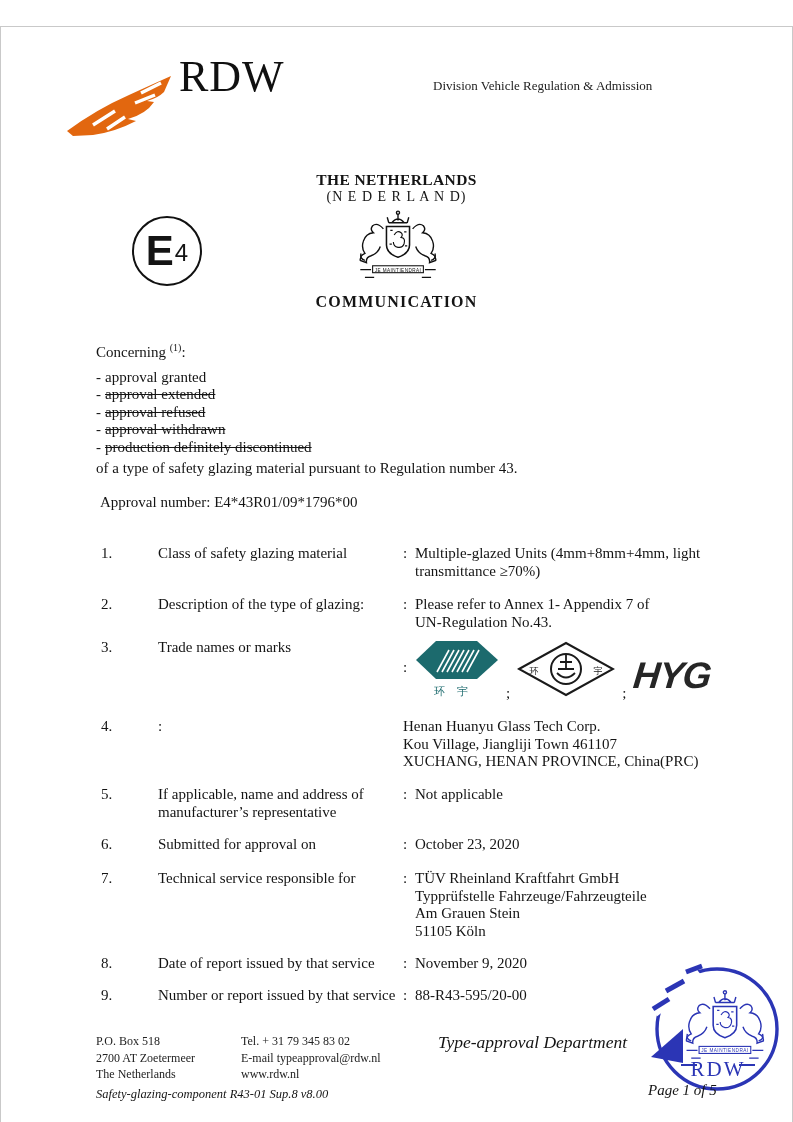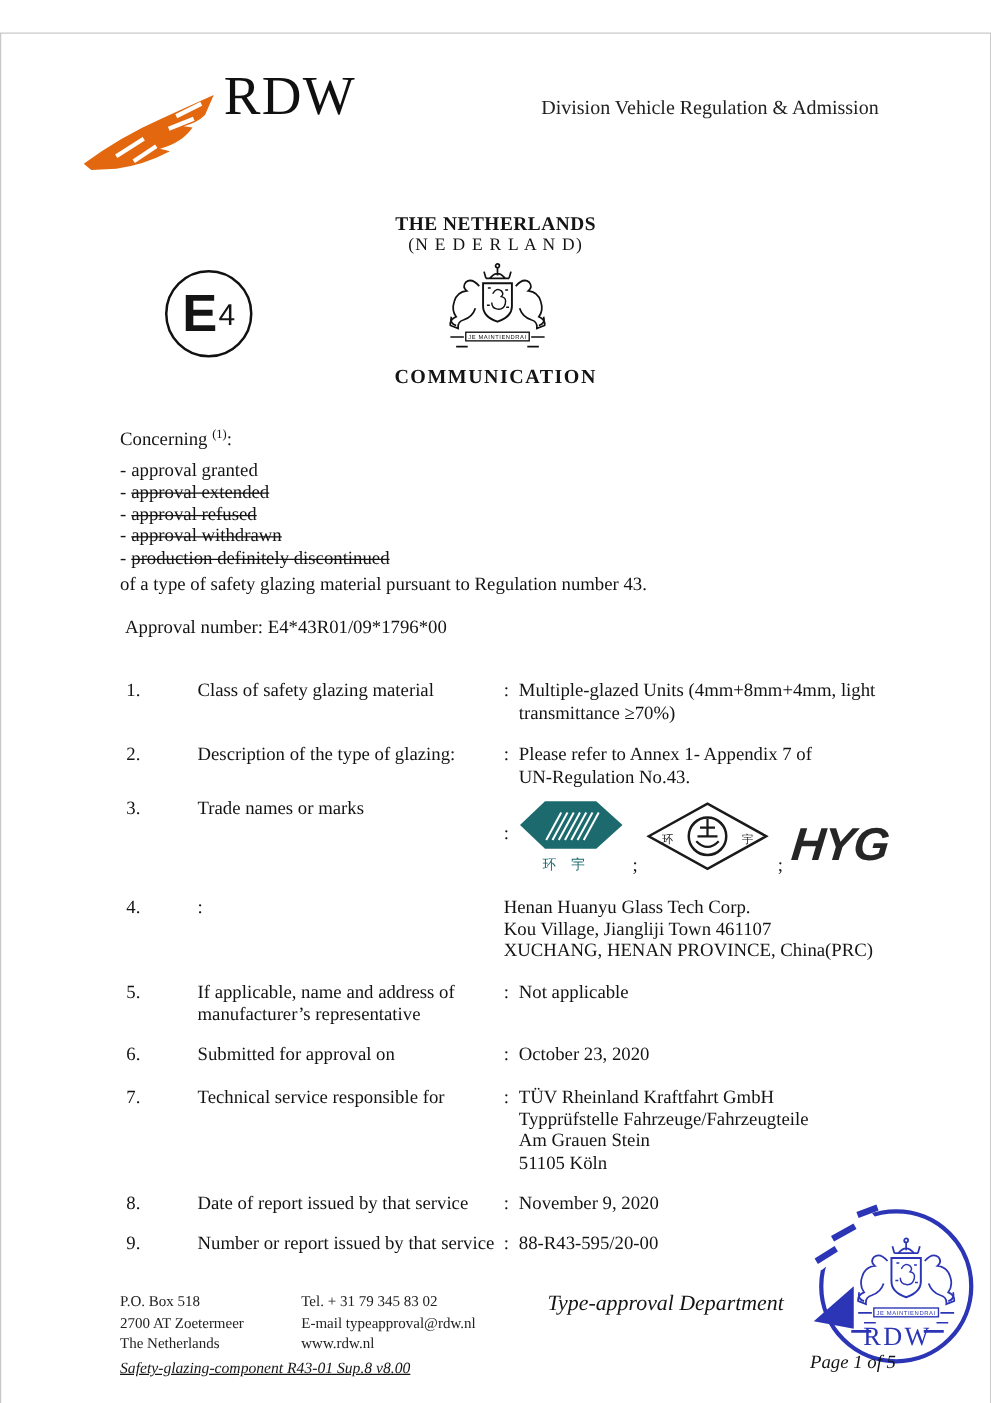--- a/index.html
+++ b/index.html
@@ -6,21 +6,21 @@
   .page{
     position:relative;width:793px;height:1122px;background:#fff;overflow:hidden;
     font-family:"Liberation Serif",serif;color:#141414;box-sizing:border-box;
     border:1px solid #c9c9c9;
     margin-top:26px;
   }
   .abs{position:absolute;}
 
   
   .brand{left:178px;top:24px;font-size:44px;letter-spacing:1px;color:#101010;}
-  .division{left:432px;top:51px;font-size:16px;color:#222;}
+  .division{left:432px;top:51px;font-size:13px;color:#222;}
 
   
   .country{left:0;top:144px;width:100%;text-align:center;font-weight:bold;font-size:15.5px;letter-spacing:.4px;}
   .country-native{left:0;top:162px;width:100%;text-align:center;font-size:14px;letter-spacing:1px;}
   .communication{left:0;top:266px;width:100%;text-align:center;font-weight:bold;font-size:16px;letter-spacing:1.2px;}
   .arms-black{left:347px;top:182px;width:100px;height:72px;color:#111;}
 
   
   .e-mark{left:131px;top:189px;width:66px;height:66px;border:2.5px solid #111;border-radius:50%;
     display:flex;align-items:center;justify-content:center;font-family:"Liberation Sans",sans-serif;}
@@ -46,21 +46,21 @@
   .colon-mid{align-self:start;}
   .row3 .colon-mid{align-self:end;padding-bottom:22px;}
   .hyg{font-family:"Liberation Sans",sans-serif;font-weight:900;font-style:italic;
     font-size:37px;line-height:.82;transform:skewX(-6deg);letter-spacing:-1px;color:#262626;padding-bottom:8px;}
 
   
   .foot-col{font-size:12px;line-height:16.5px;color:#222;}
   .addr{left:95px;top:1006px;}
   .contact{left:240px;top:1006px;}
   .dept{left:437px;top:1005px;font-size:17.5px;font-style:italic;}
-  .doc-ref{left:95px;top:1060px;font-size:12.5px;font-style:italic;text-decoration:underline;}
+  .doc-ref{left:95px;top:1060px;font-size:12.5px;font-style:italic;}
   .page-num{left:647px;top:1055px;font-size:15px;font-style:italic;}
   .stamp{left:638px;top:928px;width:152px;height:150px;color:#2b35b5;}
   .scan-artifact{left:0;bottom:0;width:160px;height:3px;background:#3240c0;}
 </style>
 </head>
 <body>
 
 <svg width="0" height="0" style="position:absolute">
   <symbol id="arms" viewBox="0 0 130 92">
     <g fill="none" stroke="currentColor" stroke-width="1.8">

